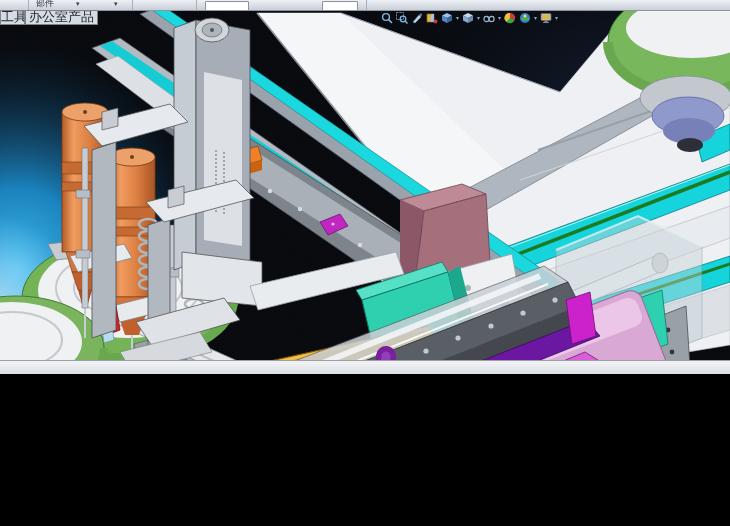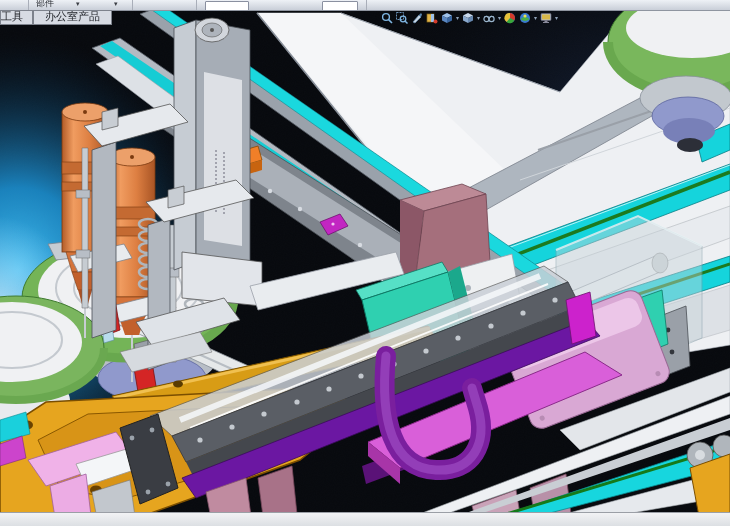--- a/index.html
+++ b/index.html
@@ -1,31 +1,31 @@
 <!DOCTYPE html>
 <html><head>
 <meta charset="utf-8">
 <style>
   html,body{margin:0;padding:0;background:#000;}
-  .screen{position:relative;width:730px;height:526px;overflow:hidden;
+  .screen{position:relative;width:730px;height:374px;overflow:hidden;
           font-family:"DejaVu Sans","Liberation Sans",sans-serif;background:#07090d;}
   svg{display:block;}
   
   .toolbar{position:absolute;left:0;top:0;width:730px;height:10px;z-index:5;
            background:linear-gradient(#eef1f6,#c9ced8);border-bottom:1px solid #8f95a0;
            overflow:hidden;}
   .toolbar .tlabel{position:absolute;left:36px;top:-3px;font-size:9px;color:#2a2d33;}
   .toolbar .caret{position:absolute;top:0px;font-size:7px;color:#3a3d44;line-height:9px;cursor:default;}
   .toolbar .sep{position:absolute;top:0;width:1px;height:10px;background:#a9aeb9;}
   .toolbar .combo{position:absolute;top:1px;height:8px;background:#fff;border:1px solid #8a90a0;border-radius:1px;}
   
   .tabs{position:absolute;left:0;top:10px;height:14px;z-index:5;display:flex;
         background:#ccd1da;border-bottom:1px solid #7d828c;}
-  .tab{font-size:11px;color:#1d2026;background:#d7dbe3;border:1px solid #7d828c;border-bottom:none;
-       padding:0 11px;line-height:12px;white-space:nowrap;overflow:hidden;cursor:default;}
+  .tab{font-size:13px;color:#1d2026;background:#d7dbe3;border:1px solid #7d828c;border-bottom:none;
+       padding:0 3px;line-height:12px;white-space:nowrap;overflow:hidden;cursor:default;}
   .tab.first{width:20px;padding-left:0;}
   
   .hud{position:absolute;left:381px;top:10px;height:15px;z-index:5;display:flex;align-items:center;gap:3px;}
   .hud .hicon{width:12px;height:12px;display:inline-block;cursor:pointer;}
   .hud .hcaret{font-size:6px;color:#8fa2b8;line-height:12px;cursor:pointer;}
   
   .statusbar{position:absolute;left:0;bottom:0;width:730px;height:13px;z-index:5;
              background:linear-gradient(#f2f3f5,#dcdfe3);border-top:1px solid #9b9fa6;}
   .vp{position:absolute;left:0;top:0;z-index:1;}
 </style>

